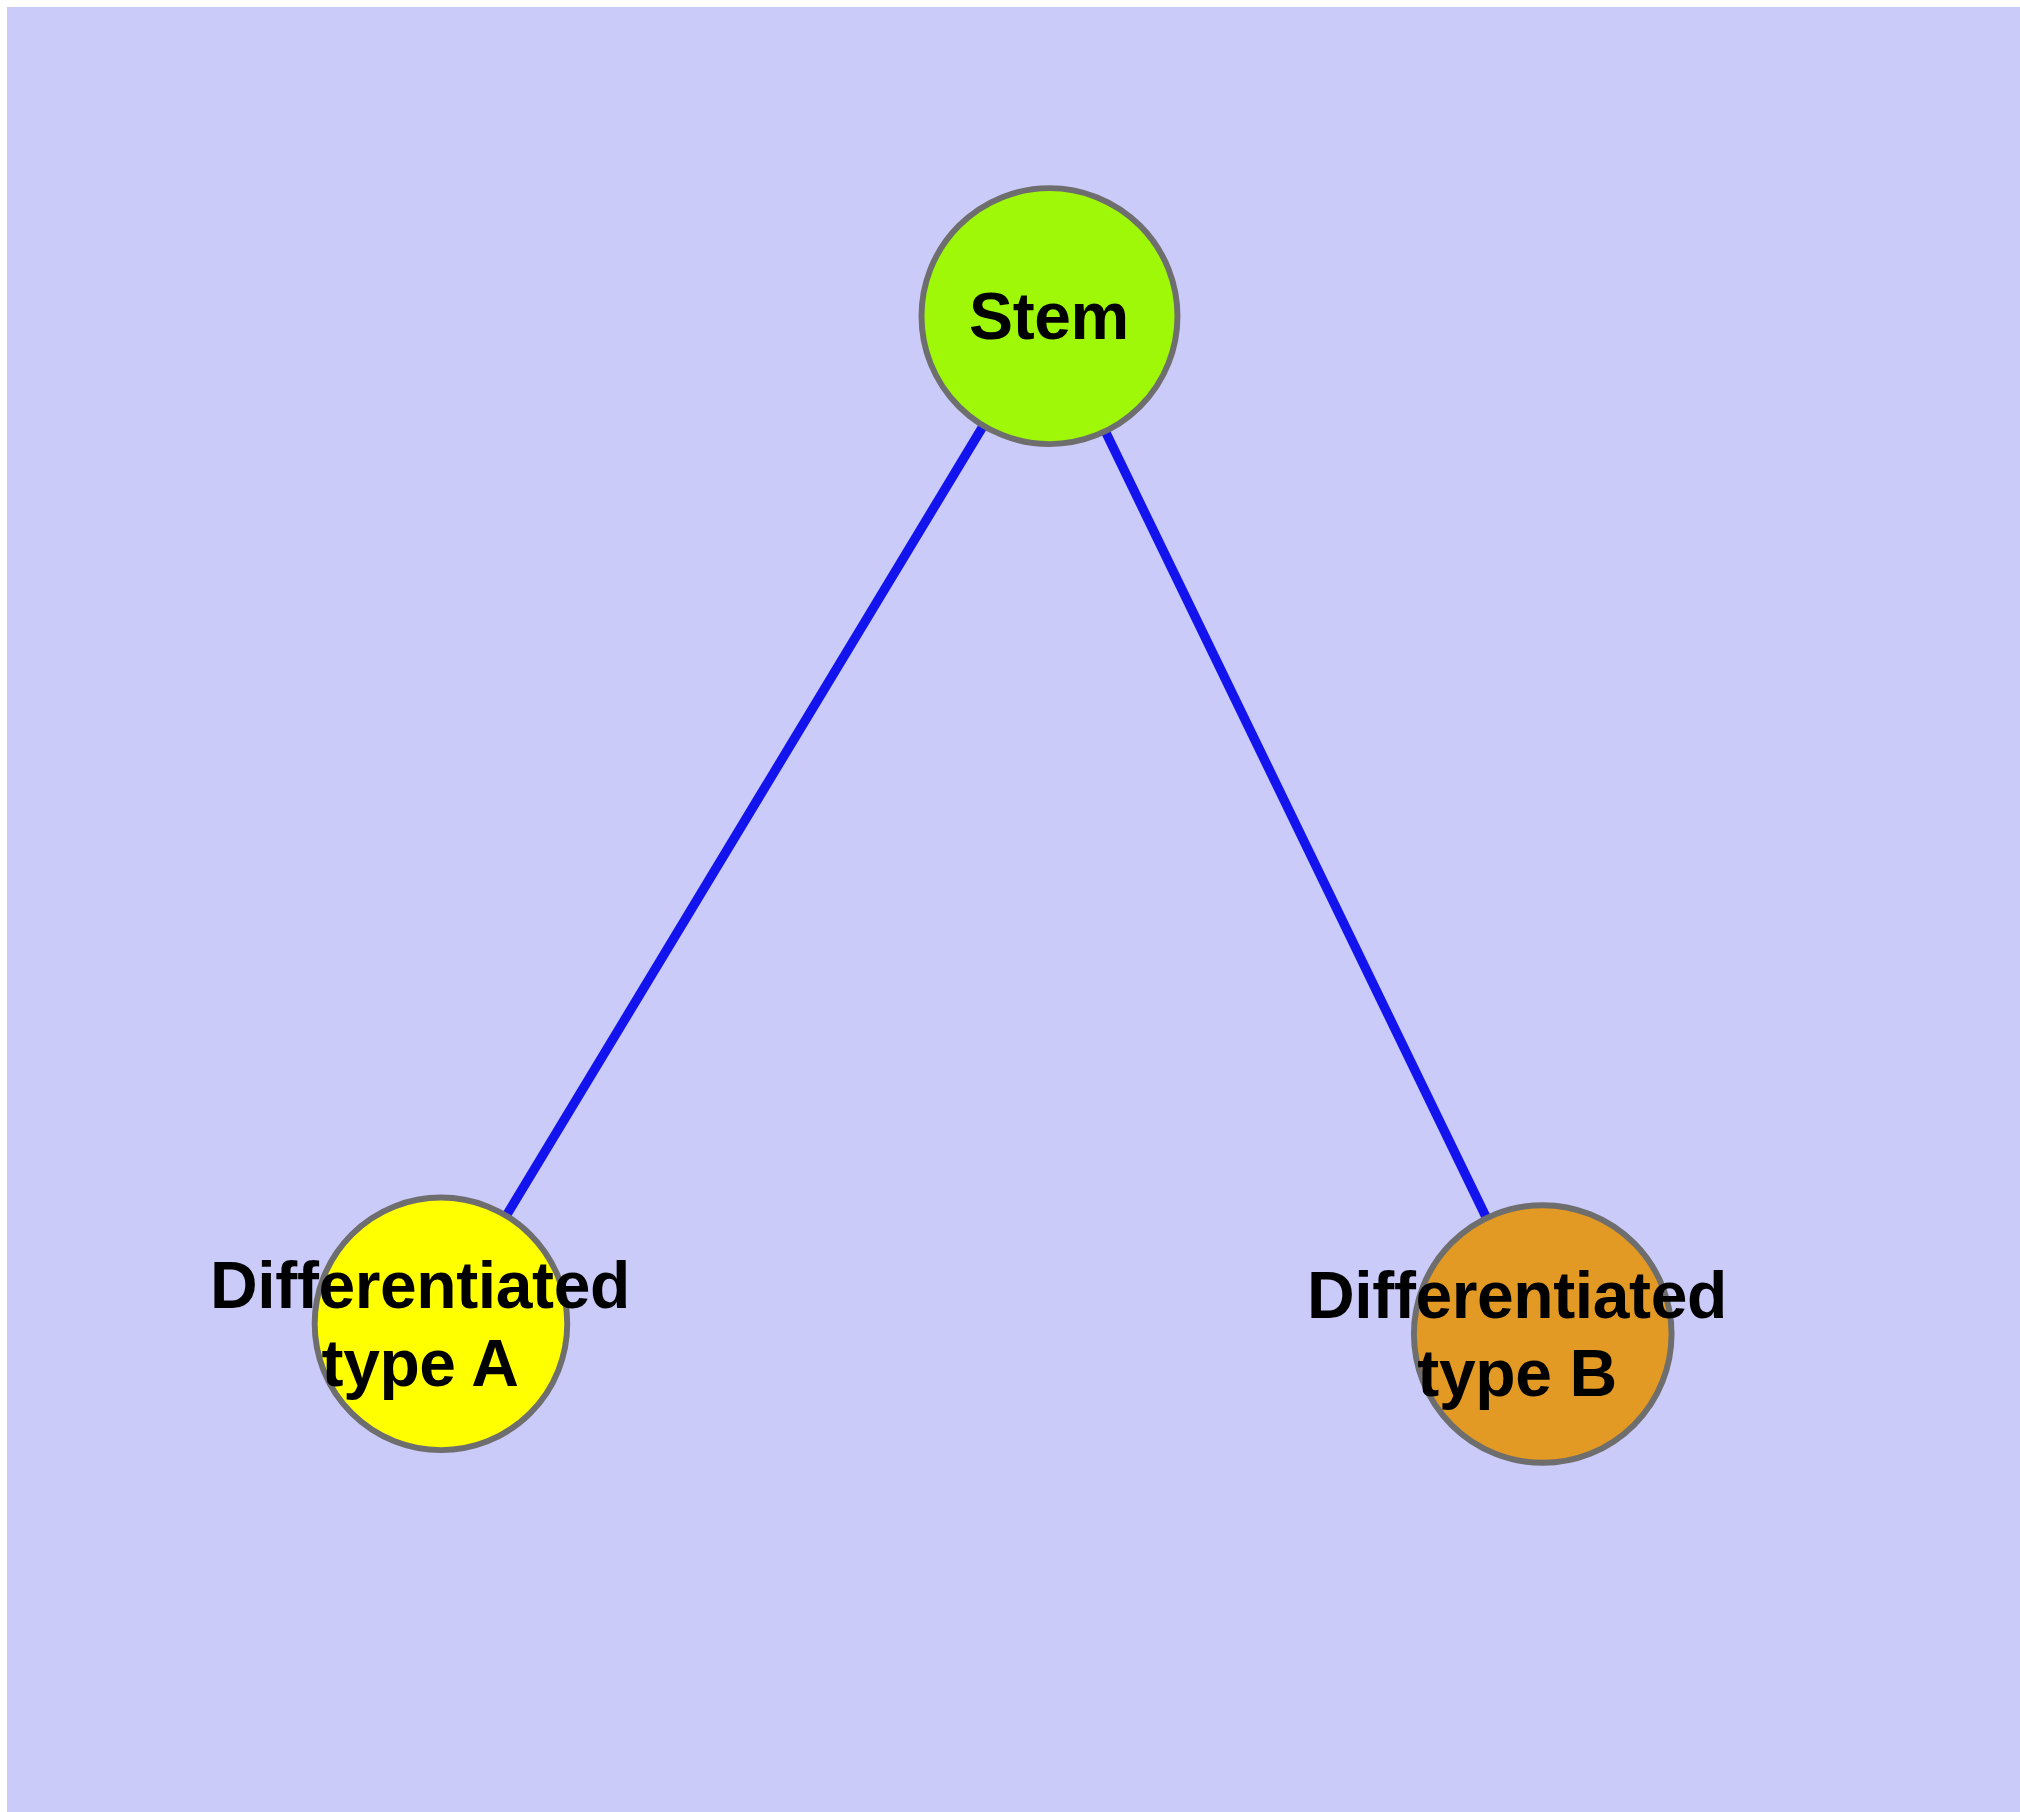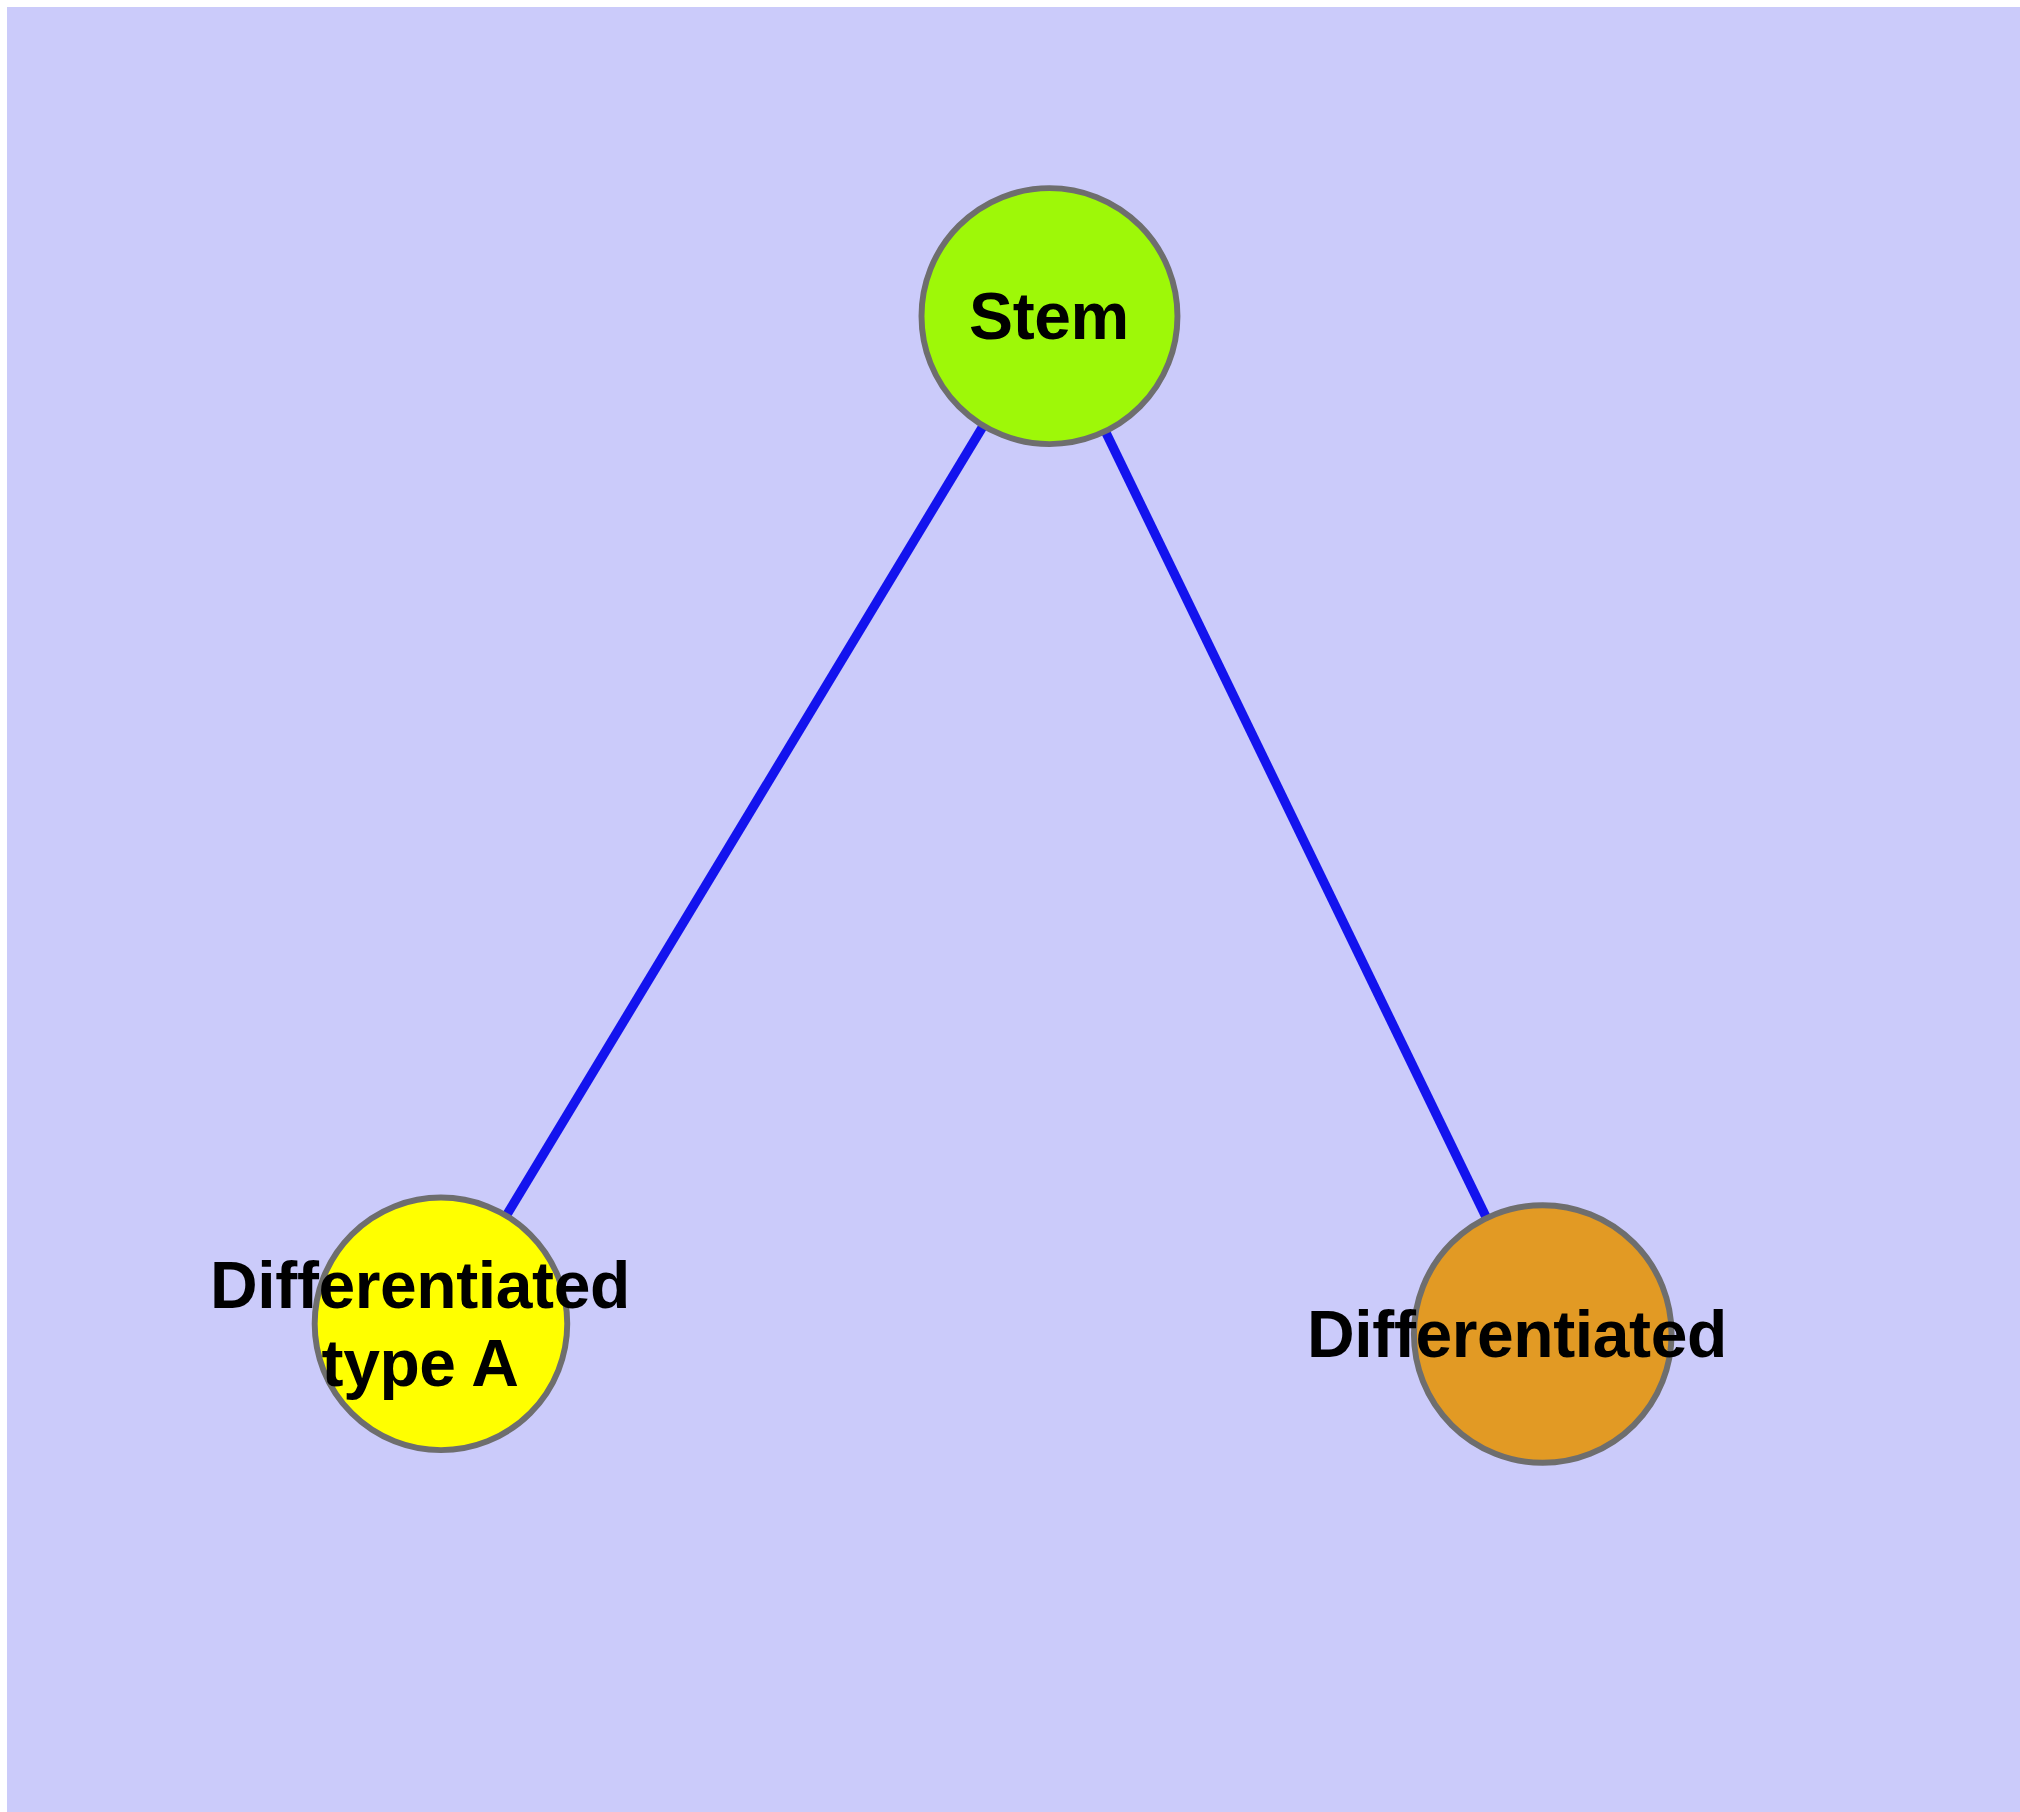--- a/index.html
+++ b/index.html
@@ -69,16 +69,16 @@
     <g id="nodes-layer">
         <circle cx="1238" cy="373" r="151" class="node-circle" fill="#9ef808" stroke="#6e6e6e" stroke-width="7"></circle>
         <circle cx="520" cy="1562" r="149" class="node-circle" fill="#ffff00" stroke="#6e6e6e" stroke-width="7"></circle>
         <circle cx="1820" cy="1574" r="152" class="node-circle" fill="#e29a24" stroke="#6e6e6e" stroke-width="7"></circle>
       </g>
   </svg>
 
   <div id="labels-layer">
       <div class="node-label" style="left: 1049px; top: 316px; font-size: 66px; color: rgb(0, 0, 0); text-align: center;"><span>Stem</span></div>
       <div class="node-label" style="left: 420px; top: 1324px; font-size: 66px; color: rgb(0, 0, 0);"><span>Differentiated</span><br><span>type A</span></div>
-      <div class="node-label" style="left: 1517px; top: 1334px; font-size: 66px; color: rgb(0, 0, 0);"><span>Differentiated</span><br></div>
+      <div class="node-label" style="left: 1517px; top: 1334px; font-size: 66px; color: rgb(0, 0, 0);"><span>Differentiated</span><br><span>type B</span></div>
     </div>
 </div>
 
 
 </body></html>

